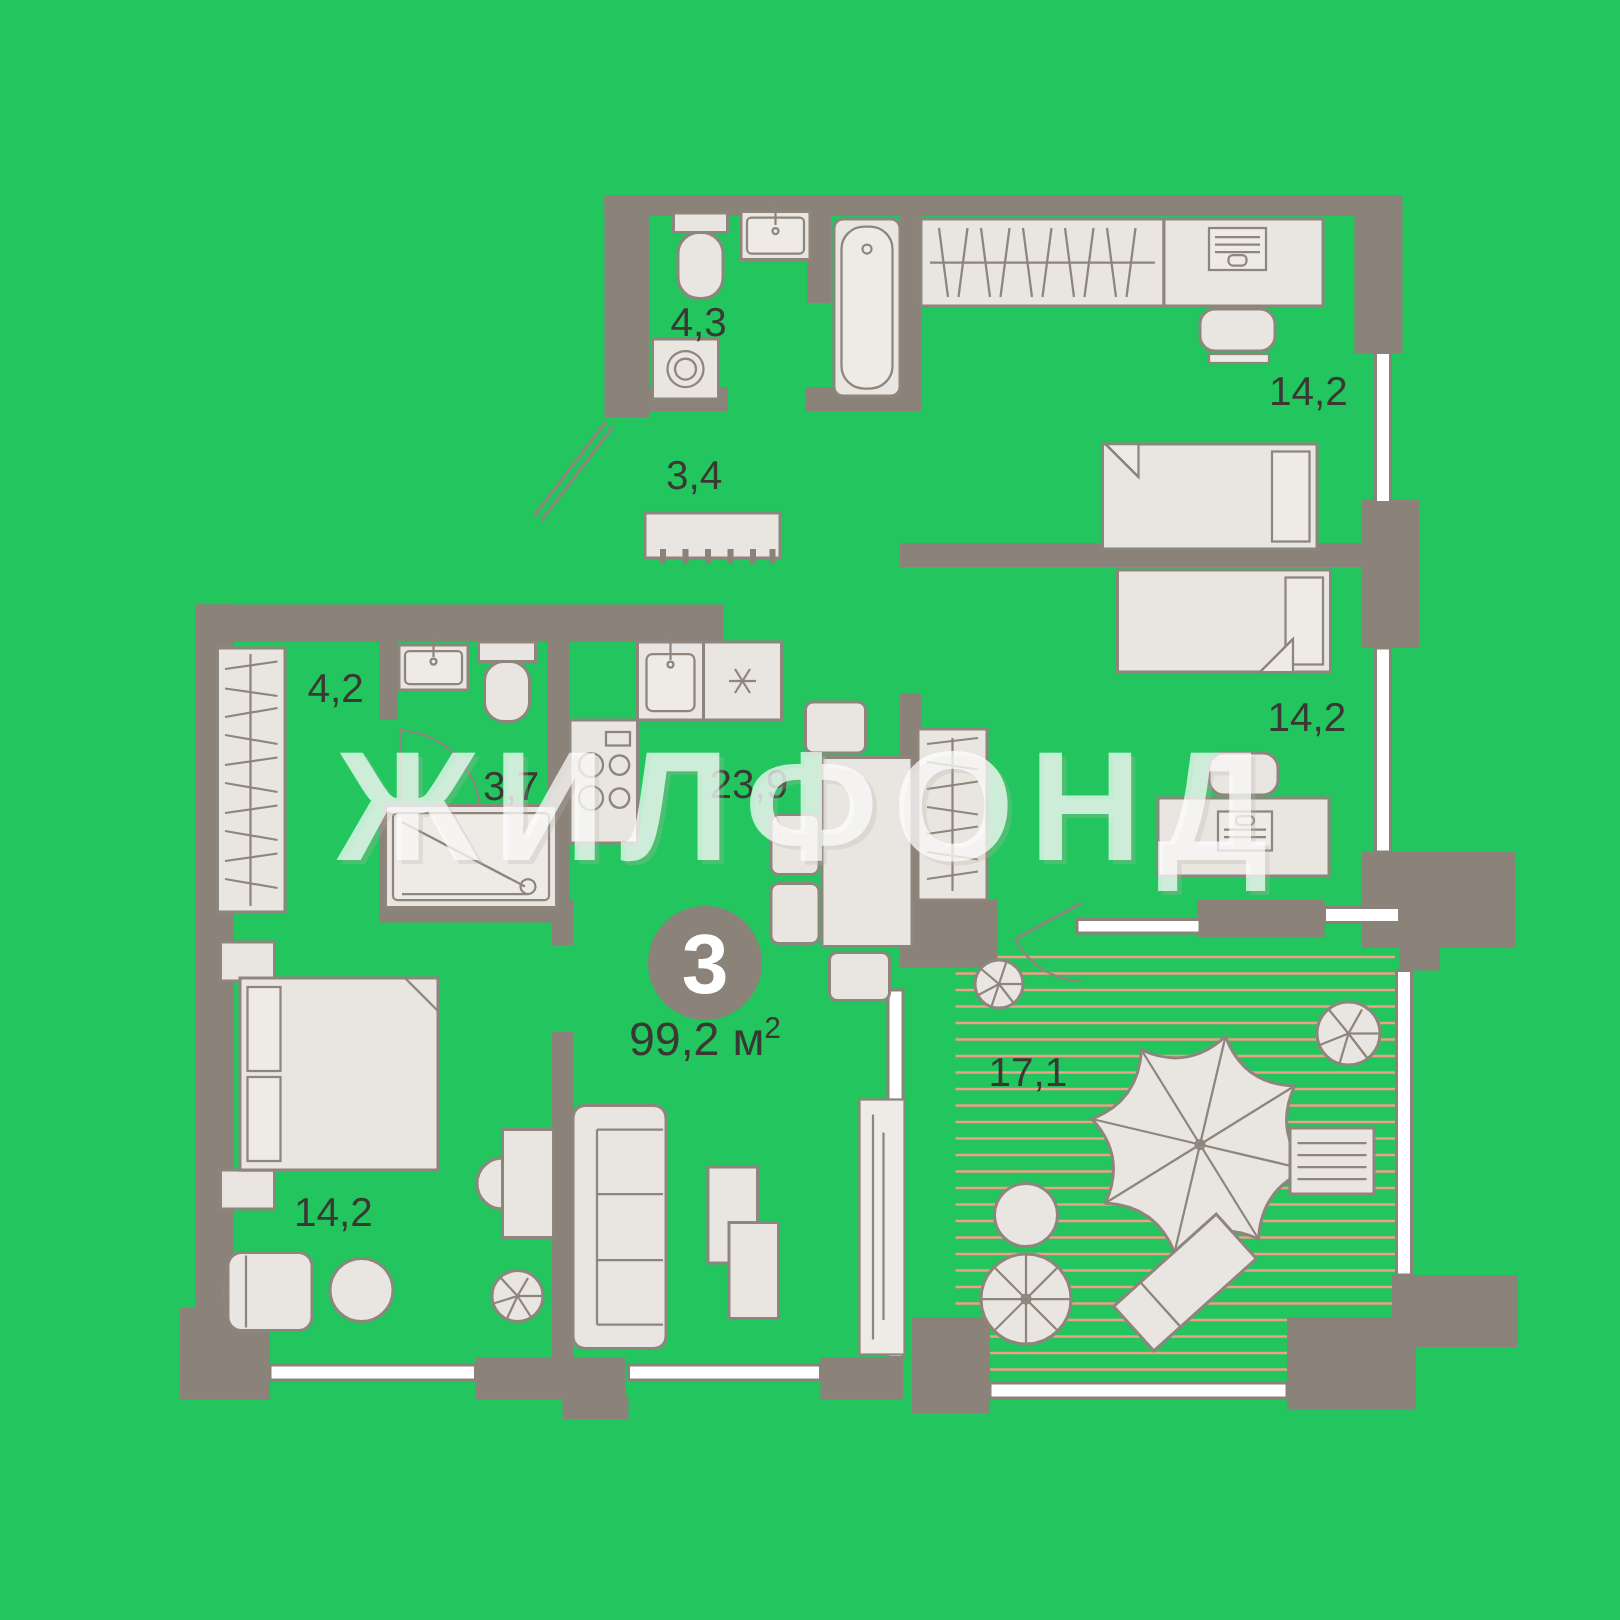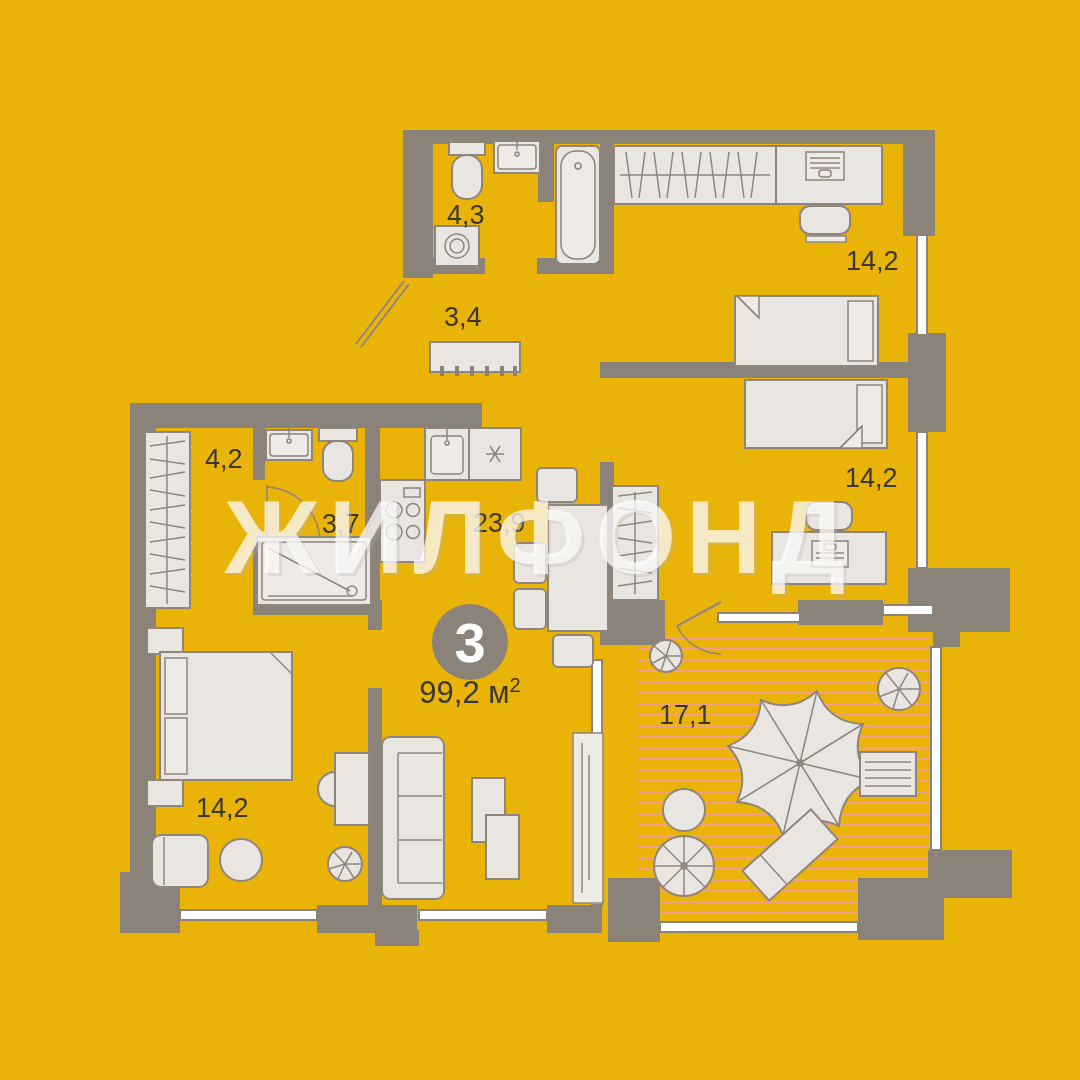--- a/index.html
+++ b/index.html
@@ -1,16 +1,16 @@
 <!DOCTYPE html>
 <html><head>
 <meta charset="utf-8">
 <style>
   html,body{margin:0;padding:0;background:#ffffff;}
-  .stage{width:1080px;height:1080px;background:#eab308;position:relative;overflow:hidden;}
+  .stage{width:1080px;height:1080px;background:#22c55e;position:relative;overflow:hidden;}
   svg{display:block;}
   .wall{fill:#8b8279;stroke:none;}
   .win{fill:#ffffff;stroke:#8b8279;stroke-width:2;}
   .fixt{fill:#e9e6e1;stroke:#8e857c;stroke-width:2;}
   .fixt2{fill:#eeebe7;stroke:#8e857c;stroke-width:1.5;}
   .ln{stroke:#8e857c;stroke-width:1.5;fill:none;}
   .lnw{stroke:#8e857c;stroke-width:2;fill:none;}
   .hatch{stroke:#f29e88;stroke-width:1.8;}
   .room-label{font-family:"Liberation Sans","DejaVu Sans",sans-serif;font-size:27px;fill:#3b3834;}
   .badge-num{font-family:"Liberation Sans","DejaVu Sans",sans-serif;font-size:56px;font-weight:bold;fill:#ffffff;}

